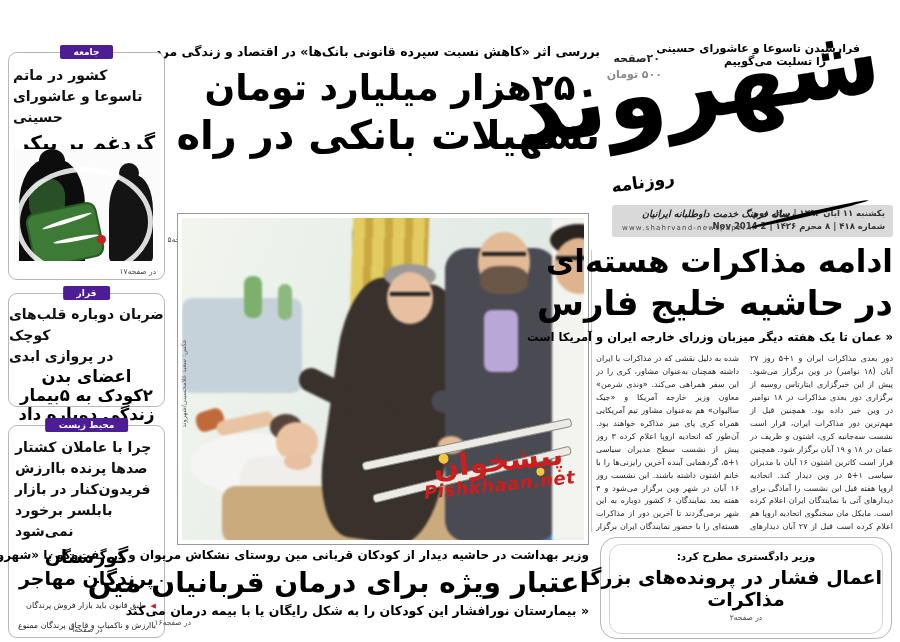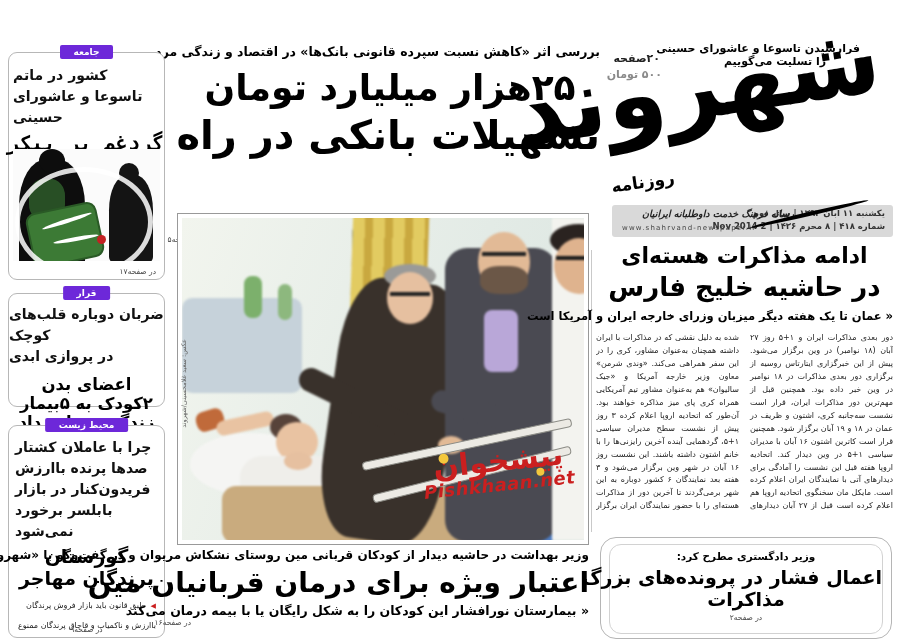--- a/index.html
+++ b/index.html
@@ -6,21 +6,21 @@
   #page{position:relative;width:900px;height:642px;background:#fff;overflow:hidden;
         font-family:"DejaVu Sans",sans-serif;direction:rtl;}
   .abs{position:absolute;}
   .ctr{text-align:center;}
   .bold{font-weight:bold;}
   .nowrap{white-space:nowrap;}
 
   
   .box{position:absolute;border:1px solid #b7b7b7;border-radius:9px;background:#fff;}
   .tab{position:absolute;top:-8px;left:50%;transform:translateX(-50%);
-       background:#6d28d9;color:#fff;font-size:9px;font-weight:bold;
+       background:#4c1d95;color:#fff;font-size:9px;font-weight:bold;
        padding:2px 14px;border-radius:2px;white-space:nowrap;z-index:3;}
   .kick-s{font-size:14px;font-weight:bold;color:#111;line-height:1.5;text-align:left;}
   .pref{font-size:7.5px;color:#444;}
 
   
   .hl{font-weight:bold;color:#000;text-align:center;white-space:nowrap;}
 
   
   .body-sm{font-size:8px;line-height:1.62;color:#222;text-align:justify;}
 
@@ -64,21 +64,21 @@
   <div class="abs" style="left:180px;top:44px;width:420px;height:160px;">
     <div class="bold ctr nowrap" style="font-size:12.5px;">بررسی اثر «کاهش نسبت سپرده قانونی بانک‌ها» در اقتصاد و زندگی مردم</div>
     <div class="hl" style="font-size:36px;margin-top:8px;">۲۵هزار میلیارد تومان</div>
     <div class="hl" style="font-size:40px;margin-top:4px;">تسهیلات بانکی در راه است</div>
     <div class="abs pref" style="right:400px;bottom:-40px;white-space:nowrap;">در صفحه۵</div>
   </div>
 
   <div class="box" style="right:735px;left:8px;top:52px;width:155px;height:226px;">
     <div class="tab">جامعه</div>
     <div class="kick-s" style="margin-top:12px;padding:0 4px;">کشور در ماتم تاسوعا و عاشورای حسینی</div>
-    <div class="hl" style="font-size:20px;margin-top:3px;font-family:Liberation Mono, monospace;">گردغم بر پیکر</div>
+    <div class="hl" style="font-size:20px;margin-top:3px;">گردغم بر پیکر</div>
     <div class="hl" style="font-size:20px;">ایران نشست</div>
 
     <div class="abs" style="left:4px;right:4px;top:96px;height:112px;overflow:hidden;background:#fbfbfb;">
       <div class="blob" style="left:6px;top:10px;width:66px;height:110px;background:#0d0d0d;border-radius:42% 42% 8px 8px;"></div>
       <div class="blob" style="left:26px;top:0px;width:26px;height:24px;background:#0d0d0d;border-radius:50%;"></div>
       <div class="blob" style="left:16px;top:30px;width:36px;height:42px;background:#2e5c2a;border-radius:40%;opacity:.85;"></div>
       <div class="blob" style="left:96px;top:26px;width:44px;height:88px;background:#141414;border-radius:40% 40% 6px 6px;"></div>
       <div class="blob" style="left:106px;top:14px;width:20px;height:20px;background:#141414;border-radius:50%;"></div>
       <div class="blob" style="left:16px;top:58px;width:68px;height:52px;background:#3c7a35;border:2px solid #2a5a26;border-radius:10px;transform:rotate(-12deg);"></div>
       <div class="blob" style="left:2px;top:18px;width:128px;height:100px;border:5px solid rgba(255,255,255,.85);border-radius:50%;"></div>
@@ -86,21 +86,21 @@
       <div class="blob" style="left:40px;top:88px;width:46px;height:4px;background:#fff;border-radius:50%;transform:rotate(-10deg);"></div>
       <div class="blob" style="left:84px;top:86px;width:9px;height:9px;background:#c32222;border-radius:50%;"></div>
     </div>
     <div class="abs pref" style="right:8px;bottom:3px;">در صفحه۱۷</div>
   </div>
 
   <div class="box" style="left:8px;top:293px;width:155px;height:112px;">
     <div class="tab">قرار</div>
     <div class="kick-s" style="margin-top:10px;">ضربان دوباره قلب‌های کوچک</div>
     <div class="kick-s">در پروازی ابدی</div>
-    <div class="hl" style="font-size:16.5px;margin-top:8px;">اعضای بدن</div>
+    <div class="hl" style="font-size:16.5px;margin-top:0;">اعضای بدن</div>
     <div class="hl" style="font-size:16.5px;">۲کودک به ۵بیمار</div>
     <div class="hl" style="font-size:16.5px;">زندگی دوباره داد</div>
     <div class="pref ctr" style="margin-top:2px;">در صفحه۱۸</div>
   </div>
 
   <div class="box" style="left:8px;top:425px;width:155px;height:211px;">
     <div class="tab">محیط زیست</div>
     <div class="kick-s" style="margin-top:11px;padding:0 6px;">چرا با عاملان کشتار صدها پرنده باارزش فریدون‌کنار در بازار بابلسر برخورد نمی‌شود</div>
     <div class="hl" style="font-size:19px;margin-top:3px;">گورستان</div>
     <div class="hl" style="font-size:19px;">پرندگان مهاجر</div>
@@ -162,22 +162,22 @@
     <div class="hl" style="font-size:28px;margin-top:4px;">اعتبار ویژه برای درمان قربانیان مین</div>
     <div class="bold nowrap" style="font-size:12.5px;margin-top:4px;">
       <span>«</span>
       <span>بیمارستان نورافشار این کودکان را به شکل رایگان یا با بیمه درمان می‌کند</span>
     </div>
     <div class="abs pref" style="right:398px;top:70px;white-space:nowrap;">در صفحه۱۶</div>
   </div>
 
   <div class="vline" style="left:591px;top:250px;height:282px;"></div>
   <div class="abs" style="left:596px;top:243px;width:297px;">
-    <div class="hl" style="font-size:22px;">ادامه مذاکرات هسته‌ای</div>
-    <div class="hl" style="font-size:26px;margin-top:4px;">در حاشیه خلیج فارس</div>
+    <div class="hl" style="font-size:31px;">ادامه مذاکرات هسته‌ای</div>
+    <div class="hl" style="font-size:34px;margin-top:4px;">در حاشیه خلیج فارس</div>
     <div class="bold ctr nowrap" style="font-size:11.5px;margin-top:7px;">
       <span>«</span>
       <span>عمان تا یک هفته دیگر میزبان وزرای خارجه ایران و آمریکا است</span>
     </div>
     <div style="margin-top:9px;height:178px;overflow:hidden;">
       <div class="body-sm" style="float:right;width:143px;">دور بعدی مذاکرات ایران و ۱+۵ روز ۲۷ آبان (۱۸ نوامبر) در وین برگزار می‌شود. پیش از این خبرگزاری ایتارتاس روسیه از برگزاری دور بعدی مذاکرات در ۱۸ نوامبر در وین خبر داده بود. همچنین قبل از مهم‌ترین دور مذاکرات ایران، قرار است نشست سه‌جانبه کری، اشتون و ظریف در عمان در ۱۸ و ۱۹ آبان برگزار شود. همچنین قرار است کاترین اشتون ۱۶ آبان با مدیران سیاسی ۱+۵ در وین دیدار کند. اتحادیه اروپا هفته قبل این نشست را آمادگی برای دیدارهای آتی با نمایندگان ایران اعلام کرده است. مایکل مان سخنگوی اتحادیه اروپا هم اعلام کرده است قبل از ۲۷ آبان دیدارهای چندجانبه در چارچوب گروه ۱+۵ بین دو طرف انجام خواهد شد. بنابر اعلام بروکسل، جان کری و محمدجواد ظریف در روزهای ۱۸ و ۱۹ آبان در مسقط خواهند بود تا در نشستی سه‌جانبه با حضور «کاترین اشتون» که با وجود پایان ماموریت رسمی در اتحادیه اروپا همچنان مسئولیت هماهنگی مذاکرات را برعهده دارد شرکت کنند. وزارت خارجه آمریکا هم روز جمعه تأیید کرد که کری بعد از دیدار با همتایان فرانسوی و چینی خود در پاریس و پکن راهی عمان می‌شود. «ویل برنز» که این هفته از سمت وزارت خارجه آمریکا بازنشسته</div>
       <div class="body-sm" style="float:left;width:143px;">شده به دلیل نقشی که در مذاکرات با ایران داشته همچنان به‌عنوان مشاور، کری را در این سفر همراهی می‌کند. «وندی شرمن» معاون وزیر خارجه آمریکا و «جیک سالیوان» هم به‌عنوان مشاور تیم آمریکایی همراه کری پای میز مذاکره خواهند بود. آن‌طور که اتحادیه اروپا اعلام کرده ۳ روز پیش از نشست سطح مدیران سیاسی ۱+۵، گردهمایی آینده آخرین رایزنی‌ها را با خانم اشتون داشته باشند. این نشست روز ۱۶ آبان در شهر وین برگزار می‌شود و ۳ هفته بعد نمایندگان ۶ کشور دوباره به این شهر برمی‌گردند تا آخرین دور از مذاکرات هسته‌ای را با حضور نمایندگان ایران برگزار کنند. طرفین سال گذشته در شهر ژنو سوییس متعهد شدند که نهایتا ظرف یک‌سال به توافق جامعی دست یابند که تحریم‌ها را یکجا حذف کرده و در مقابل محدودیت‌هایی موقتی بر برنامه هسته‌ای ایران اعمال کند. مهلت یک‌ساله سوم آذر به پایان می‌رسد. وزیر خارجه آمریکا روز جمعه در مصاحبه با شبکه بلومبرگ در حالی که کمتر از یک‌ماه تا ضرب‌الاجل هسته‌ای باقی مانده گفت مذاکرات دشوار و هنوز اختلافاتی باقی مانده که بسیاری از آنها جدی است.</div>
     </div>
   </div>
 

